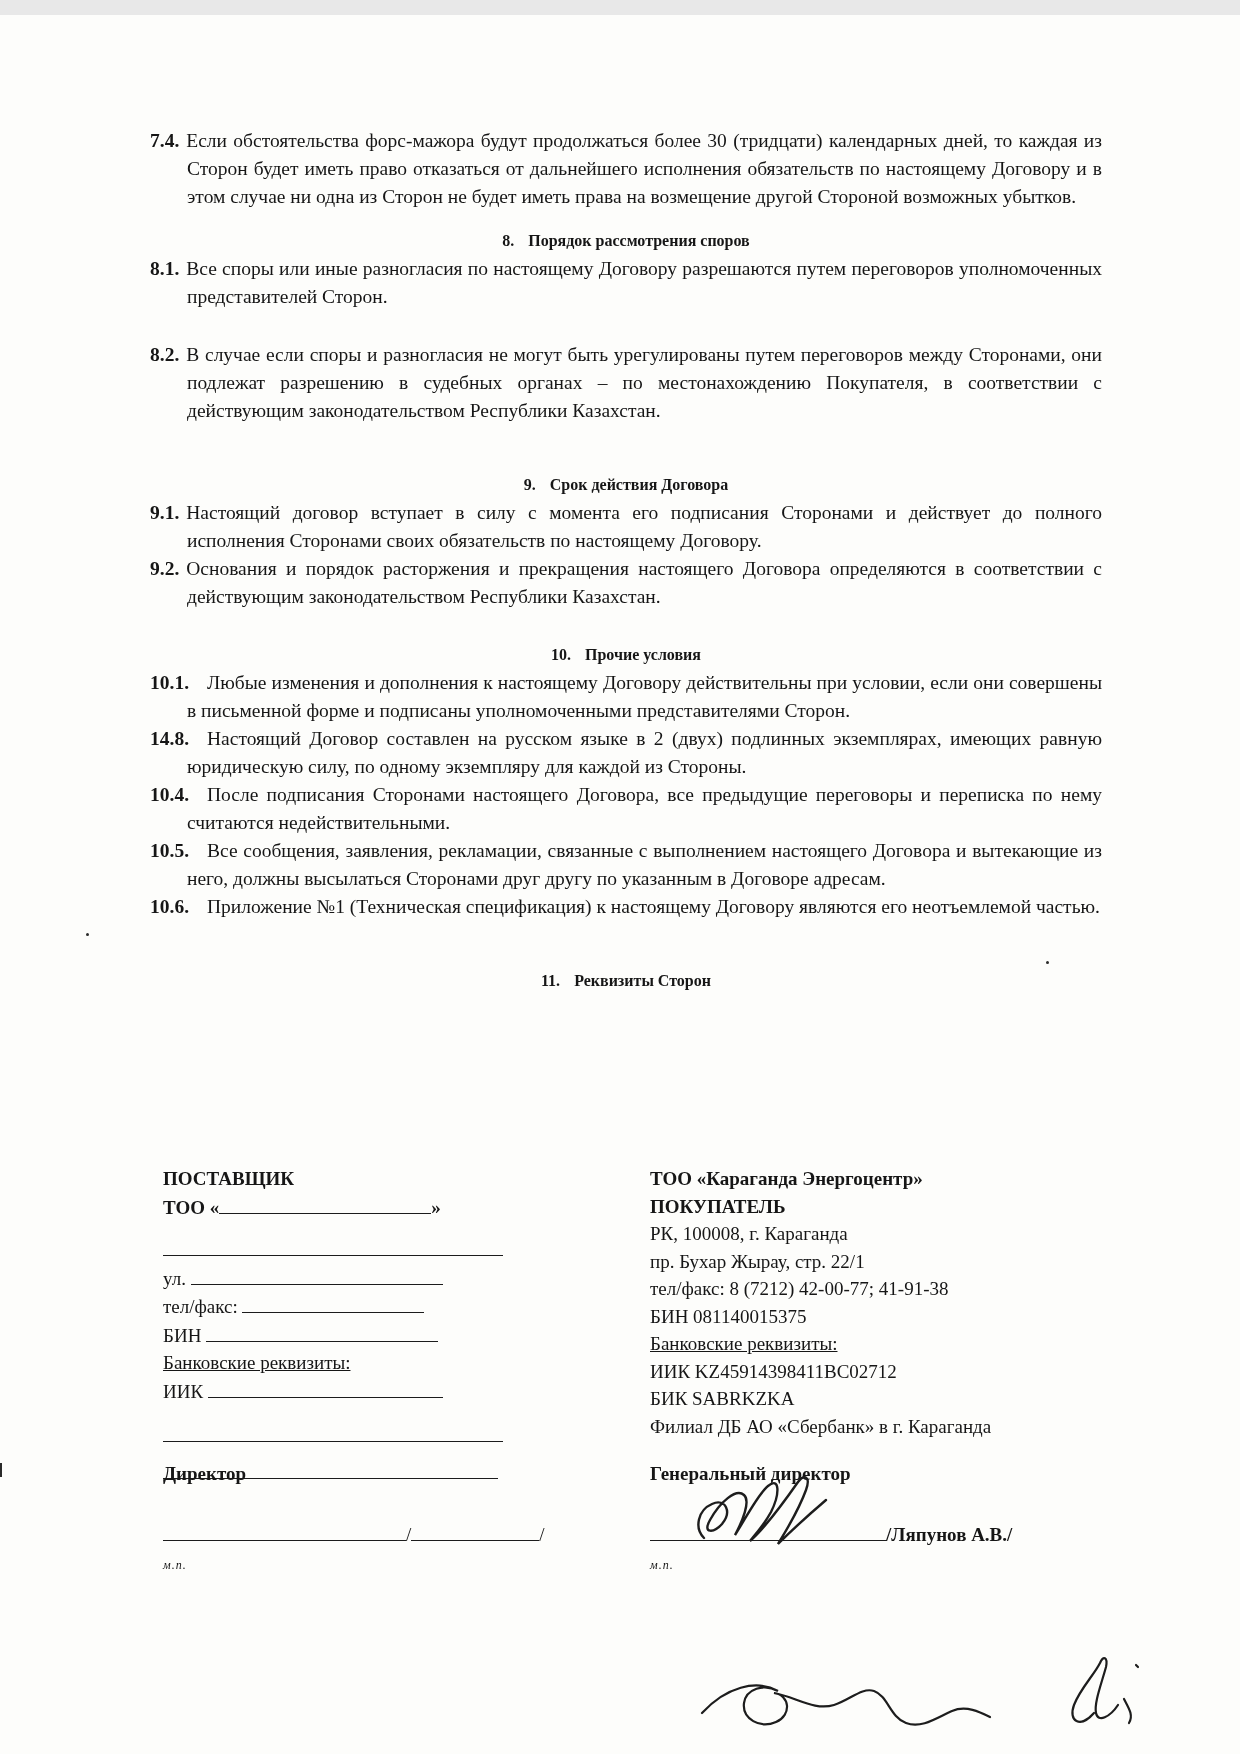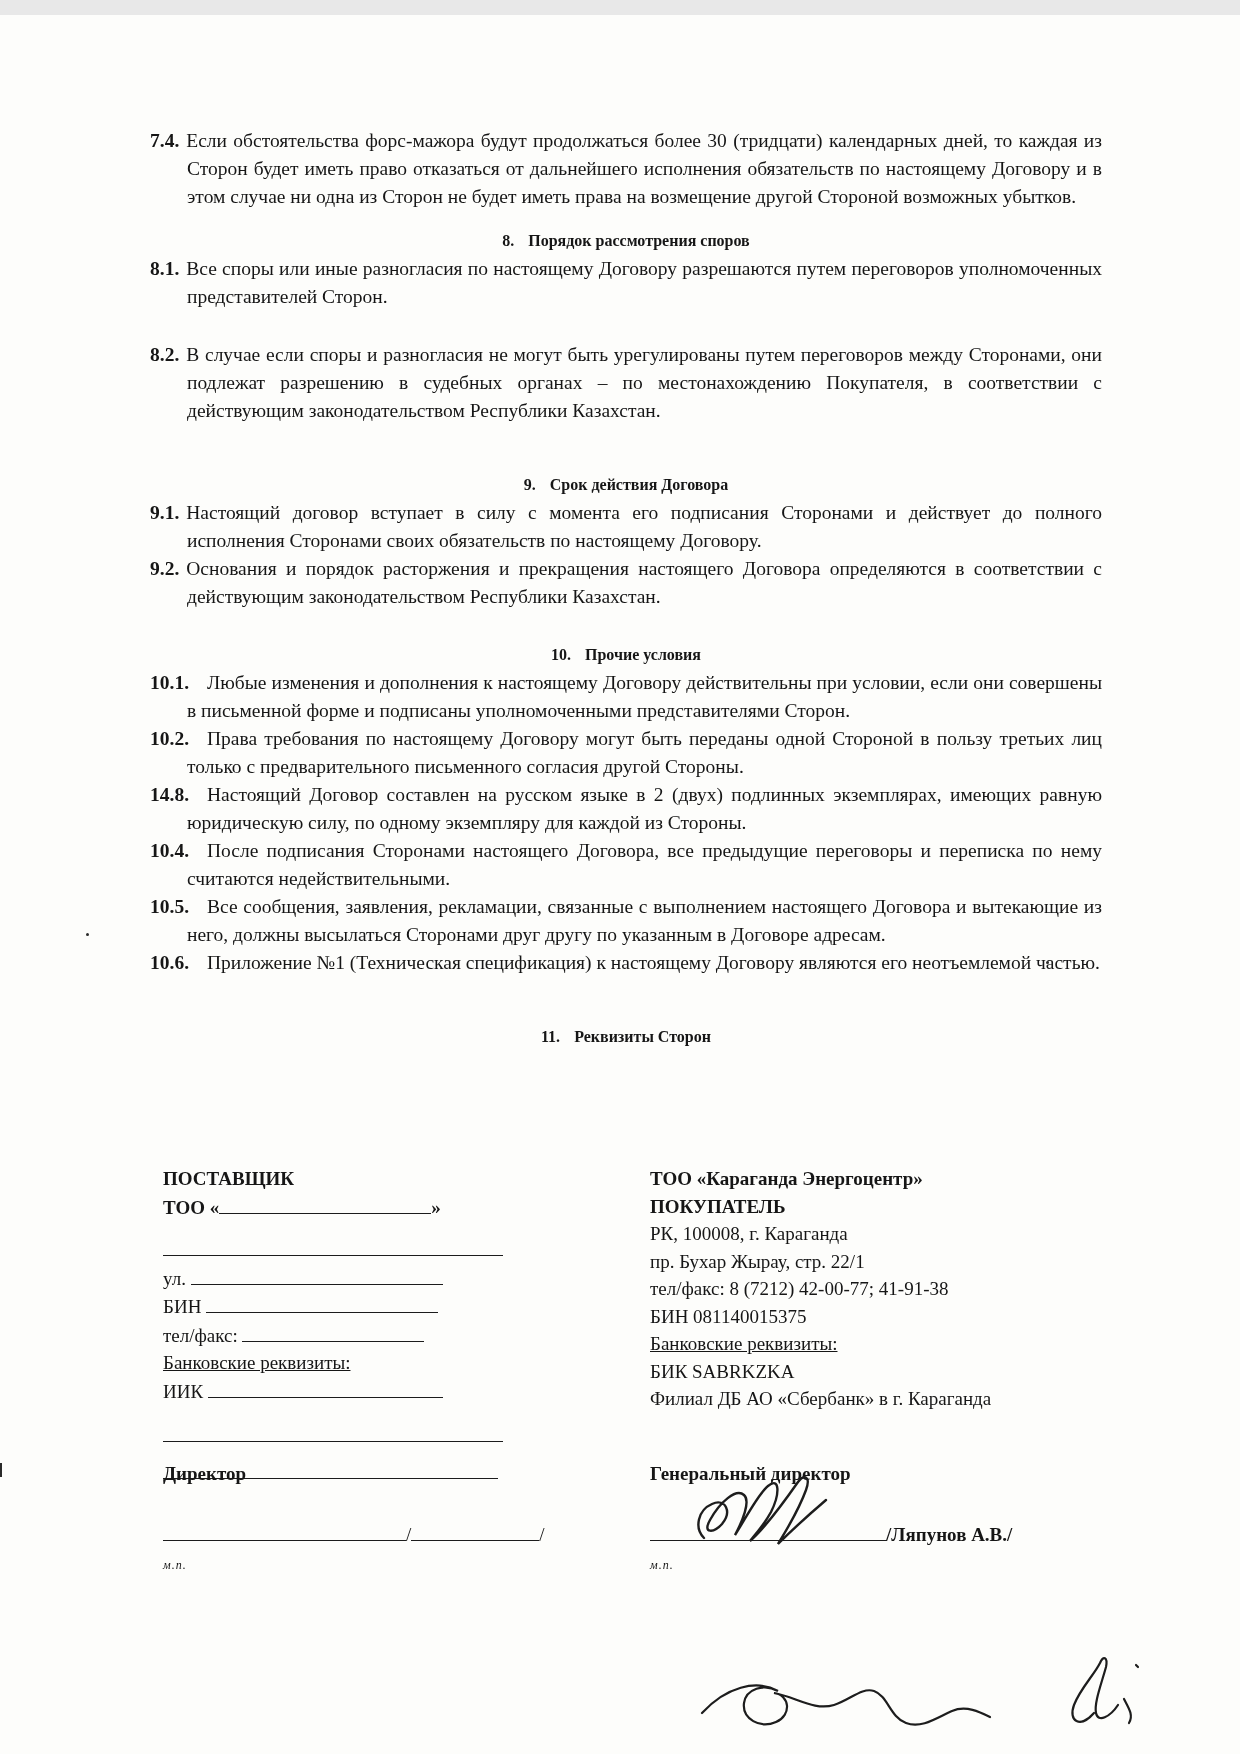--- a/index.html
+++ b/index.html
@@ -83,21 +83,20 @@
     <div class="gap46"></div>
     <h3 class="sec"><span class="snum">9.</span><span>Срок действия Договора</span></h3>
 
     <p class="item"><span class="num">9.1.</span><span>Настоящий договор вступает в силу с момента его подписания Сторонами и действует до полного исполнения Сторонами своих обязательств по настоящему Договору.</span></p>
     <p class="item"><span class="num">9.2.</span><span>Основания и порядок расторжения и прекращения настоящего Договора определяются в соответствии с действующим законодательством Республики Казахстан.</span></p>
 
     <div class="gap30"></div>
     <h3 class="sec"><span class="snum">10.</span><span>Прочие условия</span></h3>
 
     <p class="item"><span class="num w">10.1.</span><span>Любые изменения и дополнения к настоящему Договору действительны при условии, если они совершены в письменной форме и подписаны уполномоченными представителями Сторон.</span></p>
-    <p class="item"><span class="num w">10.2.</span><span>Права требования по настоящему Договору могут быть переданы одной Стороной в пользу третьих лиц только с предварительного письменного согласия другой Стороны.</span></p>
     <p class="item"><span class="num w">14.8.</span><span>Настоящий Договор составлен на русском языке в 2 (двух) подлинных экземплярах, имеющих равную юридическую силу, по одному экземпляру для каждой из Стороны.</span></p>
     <p class="item"><span class="num w">10.4.</span><span>После подписания Сторонами настоящего Договора, все предыдущие переговоры и переписка по нему считаются недействительными.</span></p>
     <p class="item"><span class="num w">10.5.</span><span>Все сообщения, заявления, рекламации, связанные с выполнением настоящего Договора и вытекающие из него, должны высылаться Сторонами друг другу по указанным в Договоре адресам.</span></p>
     <p class="item"><span class="num w">10.6.</span><span>Приложение №1 (Техническая спецификация) к настоящему Договору являются его неотъемлемой частью.</span></p>
 
     <div class="gap46"></div>
     <h3 class="sec"><span class="snum">11.</span><span>Реквизиты Сторон</span></h3>
   </div>
 
   <div class="cols">
@@ -105,24 +104,24 @@
     <div class="col col-left">
       <div class="row b">ПОСТАВЩИК</div>
       <div class="row b">
         <span>ТОО «</span><span class="blank" style="width:212px"></span><span>»</span>
       </div>
       <div class="row" style="margin-top:14px"><span class="blank" style="width:340px"></span></div>
       <div class="row">
         <span>ул.</span> <span class="blank" style="width:252px"></span>
       </div>
       <div class="row">
-        <span>БИН</span> <span class="blank" style="width:232px"></span>
+        <span>тел/факс:</span> <span class="blank" style="width:182px"></span>
       </div>
       <div class="row">
-        <span>тел/факс:</span> <span class="blank" style="width:182px"></span>
+        <span>БИН</span> <span class="blank" style="width:232px"></span>
       </div>
       <div class="row u">Банковские реквизиты:</div>
       <div class="row">
         <span>ИИК</span> <span class="blank" style="width:235px"></span>
       </div>
       <div class="row" style="margin-top:16px"><span class="blank" style="width:340px"></span></div>
       <div class="row" style="margin-top:8px"><span class="blank" style="width:335px"></span></div>
 
       <div class="signer">
         <div class="row b">Директор</div>
@@ -134,20 +133,21 @@
     </div>
 
     <div class="col col-right">
       <div class="row b">ТОО «Караганда Энергоцентр»</div>
       <div class="row b">ПОКУПАТЕЛЬ</div>
       <div class="row">РК, 100008, г. Караганда</div>
       <div class="row">пр. Бухар Жырау, стр. 22/1</div>
       <div class="row">тел/факс: 8 (7212) 42-00-77; 41-91-38</div>
       <div class="row">БИН  081140015375</div>
       <div class="row u">Банковские реквизиты:</div>
+      <div class="row">ИИК  KZ45914398411BC02712</div>
       <div class="row">БИК  SABRKZKA</div>
       <div class="row">Филиал ДБ АО «Сбербанк» в г. Караганда</div>
 
       <div class="signer">
         <div class="row b">Генеральный директор</div>
         <svg class="sig-svg" width="200" height="86" viewBox="0 0 200 86">
           <path d="M14,66 C4,56 8,38 22,32 C36,26 42,40 32,52 C24,61 12,62 20,48 C30,30 46,16 54,23 C61,29 52,50 45,63 C56,46 68,22 78,14 C90,4 90,22 81,40 C74,53 64,64 60,69 C74,57 94,30 108,10 C114,2 121,4 116,18 C108,40 94,62 88,72 C100,60 122,40 136,28" stroke="#1d1d1d" fill="none" stroke-width="2.4" stroke-linecap="round"></path>
         </svg>
         <div class="sigrow" style="margin-top:32px">
           <span class="blank" style="width:236px"></span><span class="b">/Ляпунов А.В./</span>

